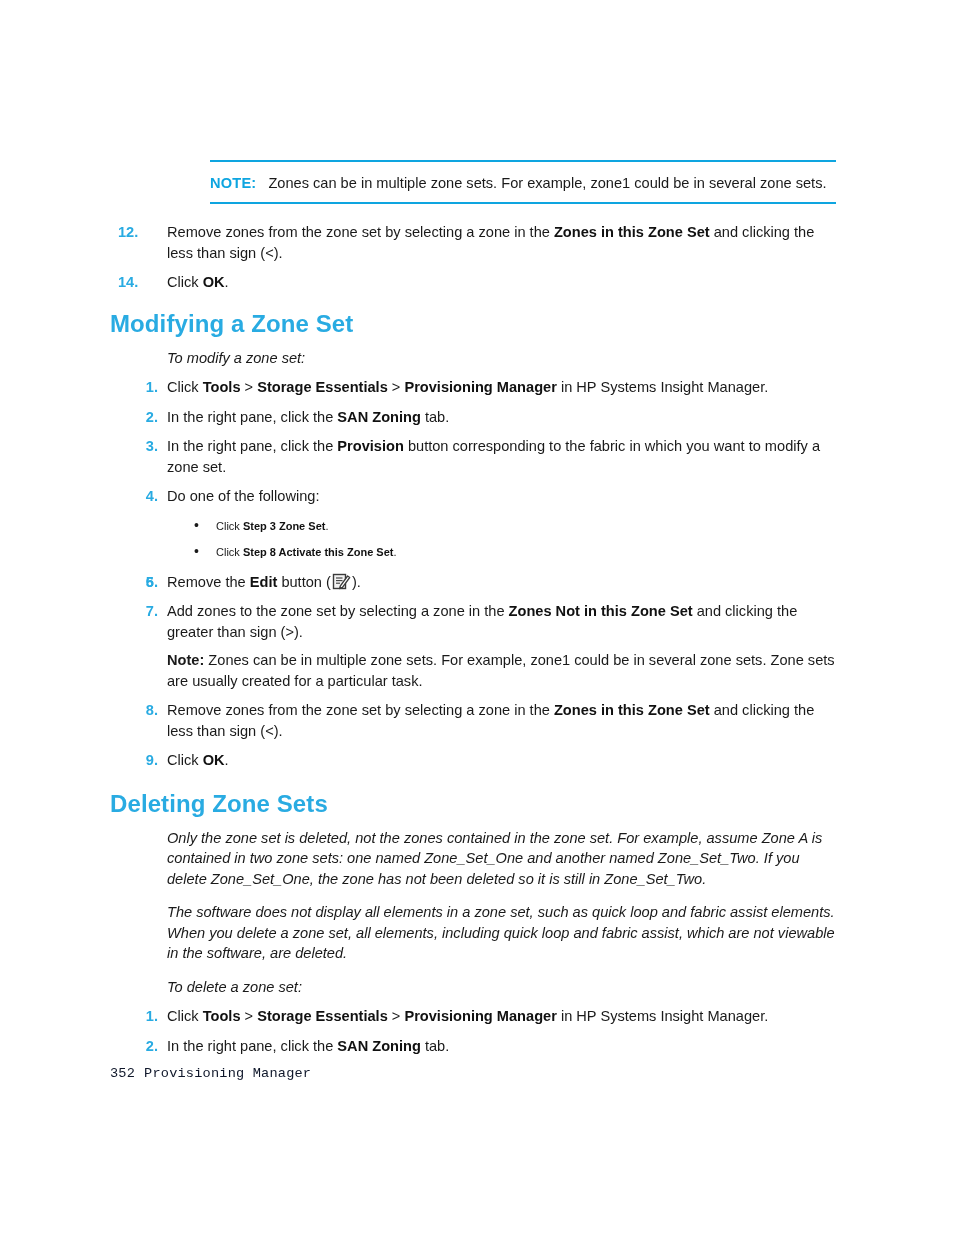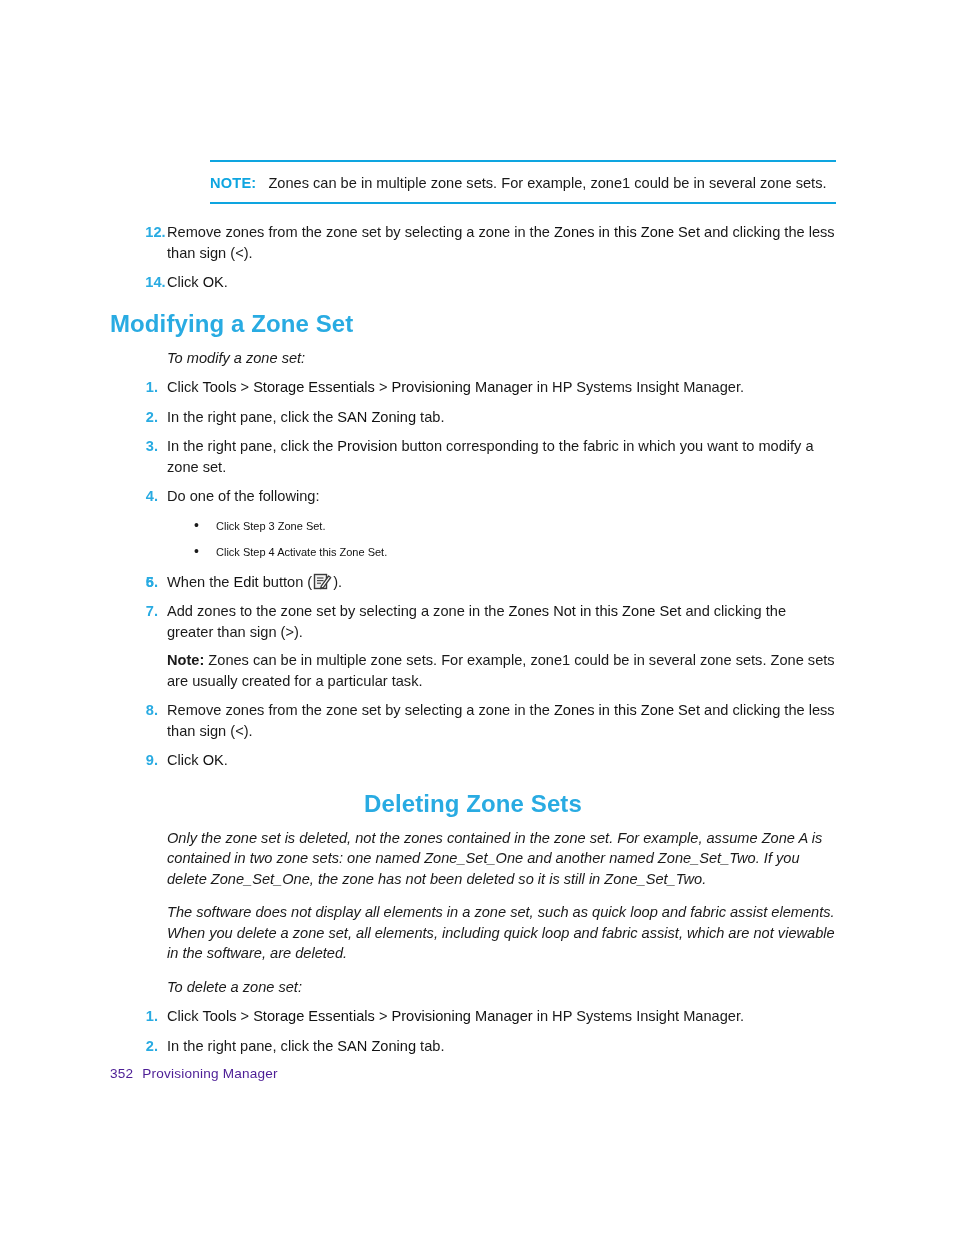--- a/index.html
+++ b/index.html
@@ -57,21 +57,21 @@
 
   
   h2.section-heading {
     color: #29abe2;
     font-weight: bold;
     font-size: 24px;
     line-height: 28px;
     margin: 17px 0 10px 0;
     letter-spacing: 0.1px;
   }
-  h2.section-heading.tight-top { margin-top: 19px; text-align: center; }
+  h2.section-heading.tight-top { margin-top: 19px; }
 
   
   p.body-para {
     margin: 0 0 13px 0;
     padding-left: 57px;
     font-size: 14.6px;
     line-height: 20.5px;
     font-style: italic;
   }
   p.body-para.no-gap { margin-bottom: 9px; }
@@ -95,22 +95,22 @@
     top: 0;
     width: 48px;
     text-align: right;
     color: #29abe2;
     font-weight: bold;
     font-size: 14.6px;
   }
   
   ol.steps.wide li.step > .num {
     width: 53px;
-    text-align: center;
-    left: 19px;
+    text-align: left;
+    left: 8px;
   }
 
   
   ul.bullets {
     list-style: none;
     margin: 2px 0 8px 0;
     padding: 0 0 0 84px;
   }
   ul.bullets li.bullet {
     position: relative;
@@ -129,21 +129,21 @@
   }
 
   
   .inline-note {
     margin: 8px 0 9px 0;
     font-size: 14.6px;
     line-height: 20.5px;
   }
   .inline-note .lbl { font-weight: bold; }
 
-  b, strong { font-weight: normal; color: #111; }
+  b, strong { font-weight: bold; color: #111; }
 
   a.xref, .xref {
     color: #29abe2;
     text-decoration: none;
   }
 
   
   .edit-icon {
     display: inline-block;
     vertical-align: -4px;
@@ -151,22 +151,23 @@
     height: 18px;
     margin: 0 1px;
   }
 
   
   .footer {
     position: absolute;
     left: 110px;
     top: 1066px;
     font-size: 13.6px;
-    color: #4c1d95;
+    color: #0f172a;
     letter-spacing: 0.2px;
+    font-family: Liberation Mono, monospace;
   }
   .footer .pg { margin-right: 9px; }
 </style>
 </head>
 <body>
 
 <div class="page">
 
   <div class="content">
 
@@ -186,30 +187,30 @@
 
     <ol class="steps" id="modify-steps">
         <li class="step"><span class="num">1.</span><span><span>Click </span><b>Tools</b><span> &gt; </span><b>Storage Essentials</b><span> &gt; </span><b>Provisioning Manager</b><span> in HP Systems Insight Manager.</span></span></li>
         <li class="step"><span class="num">2.</span><span><span>In the right pane, click the </span><b>SAN Zoning</b><span> tab.</span></span></li>
         <li class="step"><span class="num">3.</span><span><span>In the right pane, click the </span><b>Provision</b><span> button corresponding to the fabric in which you want to modify a zone set.</span></span></li>
         <li class="step"><span class="num">4.</span><span><span>Do one of the following:</span></span></li>
       </ol>
 
     <ul class="bullets" id="modify-bullets">
         <li class="bullet"><span><span>Click </span><b>Step 3 Zone Set</b><span>.</span></span></li>
-        <li class="bullet"><span><span>Click </span><b>Step 4 Activate this Zone Set</b><span>.</span></span></li>
+        <li class="bullet"><span><span>Click </span><b>Step 8 Activate this Zone Set</b><span>.</span></span></li>
       </ul>
 
     <ol class="steps" id="modify-steps-after">
         <li class="step"><span class="num">5.</span></li>
       </ol>
 
     <ol class="steps">
       <li class="step">
-        <span class="num">6.</span><span>When the </span><b>Edit</b><span> button (</span><span class="edit-icon"><svg viewBox="0 0 19 18" width="19" height="18" xmlns="http://www.w3.org/2000/svg">
+        <span class="num">6.</span><span>Remove the </span><b>Edit</b><span> button (</span><span class="edit-icon"><svg viewBox="0 0 19 18" width="19" height="18" xmlns="http://www.w3.org/2000/svg">
               <rect x="1.5" y="1.5" width="12" height="14" fill="#f2f2f2" stroke="#3a3a3a" stroke-width="1.4"></rect>
               <line x1="4" y1="5" x2="10.5" y2="5" stroke="#3a3a3a" stroke-width="1.1"></line>
               <line x1="4" y1="7.6" x2="10.5" y2="7.6" stroke="#3a3a3a" stroke-width="1.1"></line>
               <line x1="4" y1="10.2" x2="8" y2="10.2" stroke="#3a3a3a" stroke-width="1.1"></line>
               <path d="M8.2 13.2 L15.6 3.0 L17.7 4.5 L10.3 14.7 L7.6 15.6 Z" fill="#ffffff" stroke="#3a3a3a" stroke-width="1.3" stroke-linejoin="round"></path>
               <path d="M7.6 15.6 L8.2 13.2 L10.3 14.7 Z" fill="#3a3a3a"></path>
             </svg></span><span>).</span>
       </li>
     </ol>
 

